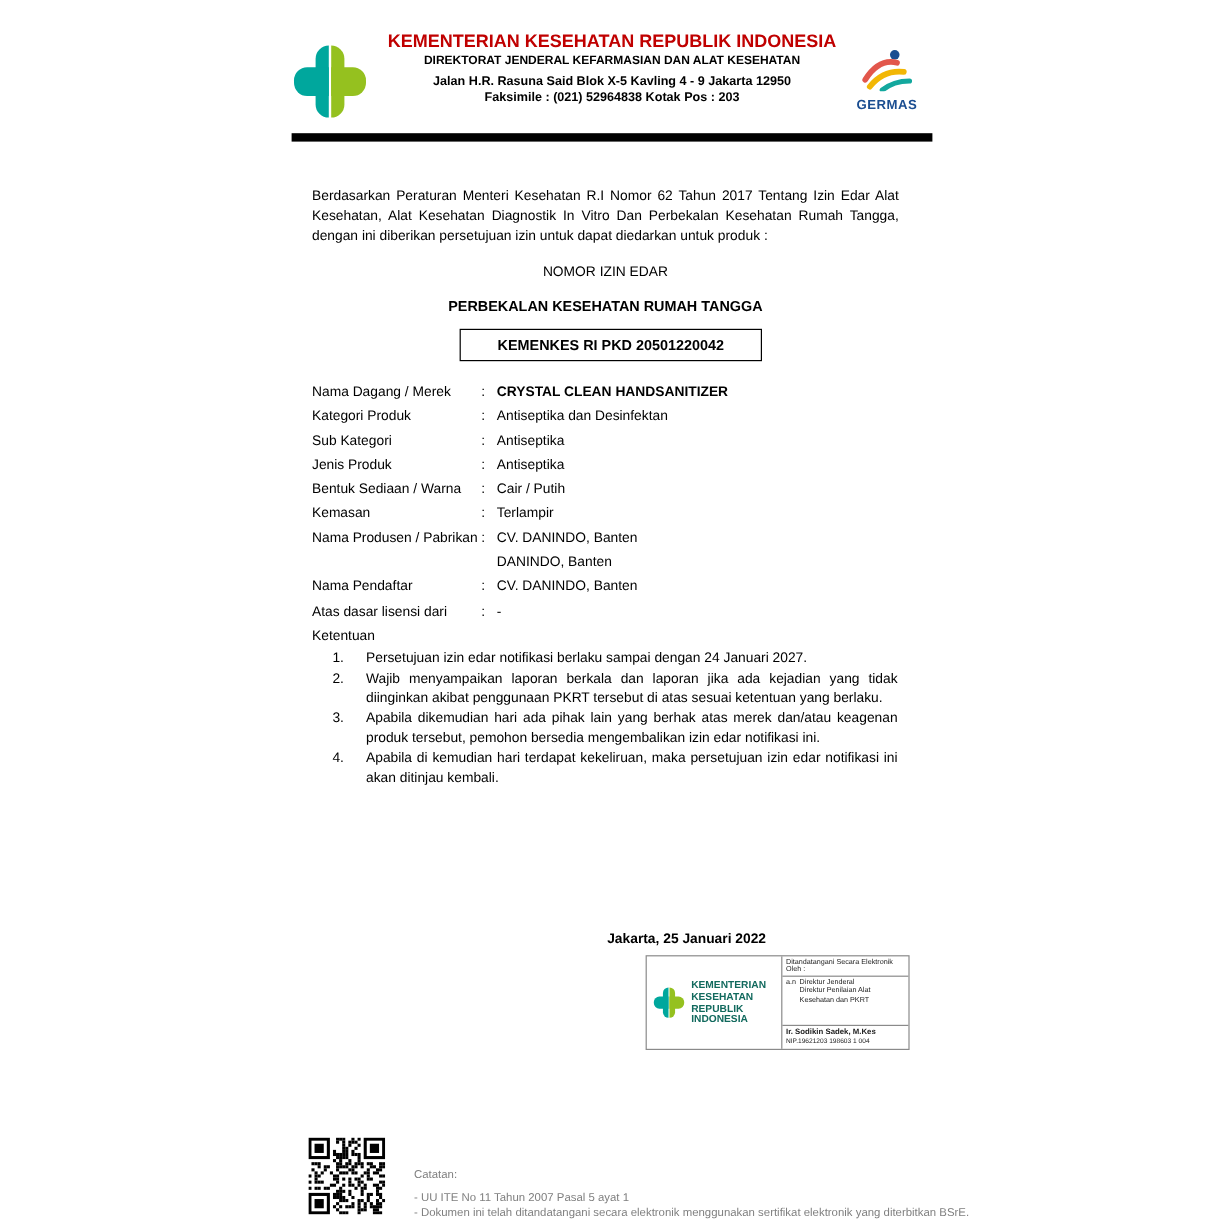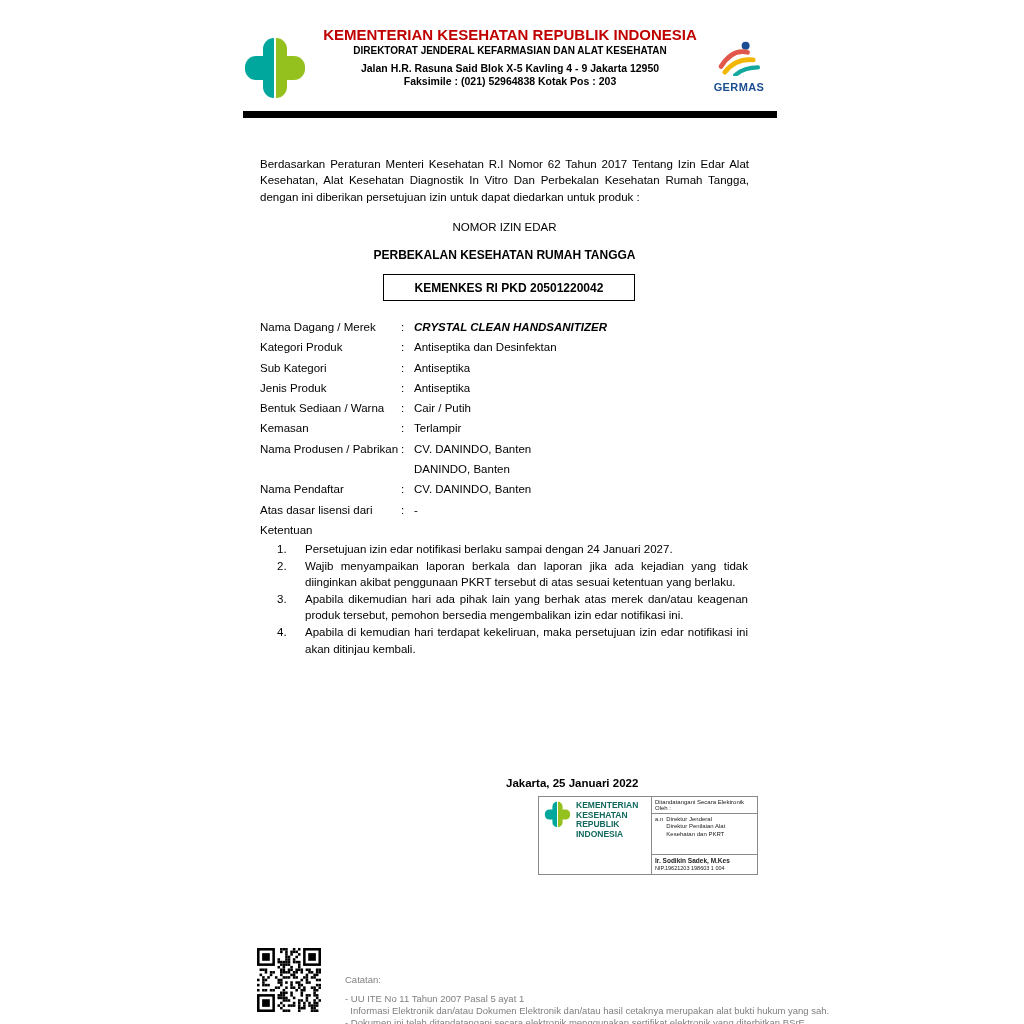--- a/index.html
+++ b/index.html
@@ -37,33 +37,33 @@
   .lic-category{left:260px;top:248px;width:489px;text-align:center;font-size:12px;font-weight:bold;}
   .lic-box{left:383px;top:274px;width:252px;height:27px;border:1px solid #000;
     display:flex;align-items:center;justify-content:center;font-size:12px;font-weight:bold;}
 
   
   .fields{left:260px;top:321px;width:489px;}
   .field-row{display:flex;font-size:11.5px;line-height:12px;margin-bottom:8.3px;}
   .f-label{width:141px;}
   .f-sep{width:13px;}
   .f-value{flex:1;}
-  .v-bold{font-weight:bold;font-style:italic;}
+  .v-bold{font-weight:bold;}
 
   
   .terms-heading{left:260px;top:524px;font-size:11.5px;}
   .terms{left:260px;top:541px;width:488px;}
   .term{display:flex;font-size:11.5px;line-height:16.6px;}
   .t-num{width:45px;padding-left:17px;}
   .t-text{flex:1;text-align:justify;}
 
   
   .sig-date{left:506px;top:777px;font-size:11.5px;font-weight:bold;text-align:right;}
   .stamp{left:538px;top:796px;width:220px;height:79px;border:1px solid #8a8a8a;display:flex;background:#fff;}
-  .stamp-left{width:112px;display:flex;align-items:flex-start;padding:4px 3px 4px 5px;gap:5px;}
+  .stamp-left{width:112px;display:flex;align-items:center;padding:4px 3px 4px 5px;gap:5px;}
   .stamp-logo{width:27px;height:27px;flex:0 0 27px;}
   .stamp-text{font-size:8.5px;font-weight:bold;color:var(--stamp-green);line-height:9.6px;}
   .stamp-right{flex:1;border-left:1px solid #8a8a8a;display:flex;flex-direction:column;font-size:6px;color:#222;}
   .esign-header{padding:2px 3px;border-bottom:1px solid #8a8a8a;}
   .esign-roles{padding:2px 3px;display:flex;gap:3px;line-height:7.4px;}
   .esign-spacer{flex:1;}
   .esign-sign{border-top:1px solid #8a8a8a;padding:2px 3px 3px 3px;}
   .esign-name{font-weight:bold;font-size:6.5px;}
   .esign-nip{font-size:5.5px;margin-top:1px;}
 
@@ -450,15 +450,14 @@
       <rect x="48.64" y="2.56" width="12.8" height="12.8" fill="#fff"></rect>
       <rect x="51.2" y="5.12" width="7.68" height="7.68" fill="#000"></rect>
       <rect x="0" y="46.08" width="17.92" height="17.92" fill="#000"></rect>
       <rect x="2.56" y="48.64" width="12.8" height="12.8" fill="#fff"></rect>
       <rect x="5.12" y="51.2" width="7.68" height="7.68" fill="#000"></rect>
     </svg></div>
 
 <div class="abs notes">
   <div class="notes-heading">Catatan:</div>
   <div class="note-line">- UU ITE No 11 Tahun 2007 Pasal 5 ayat 1</div>
-  <div class="note-line">  Informasi Elektronik dan/atau Dokumen Elektronik dan/atau hasil cetaknya merupakan alat bukti hukum yang sah.</div>
   <div class="note-line">- Dokumen ini telah ditandatangani secara elektronik menggunakan sertifikat elektronik yang diterbitkan BSrE.</div>
 </div>
 
 </body></html>

